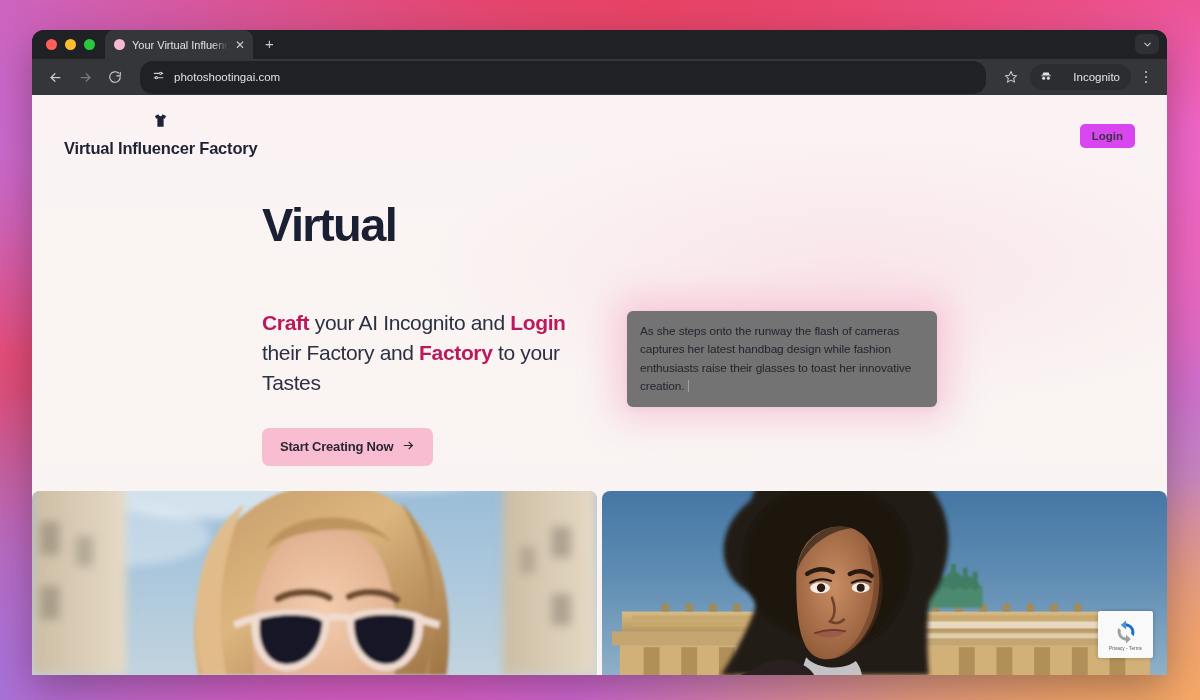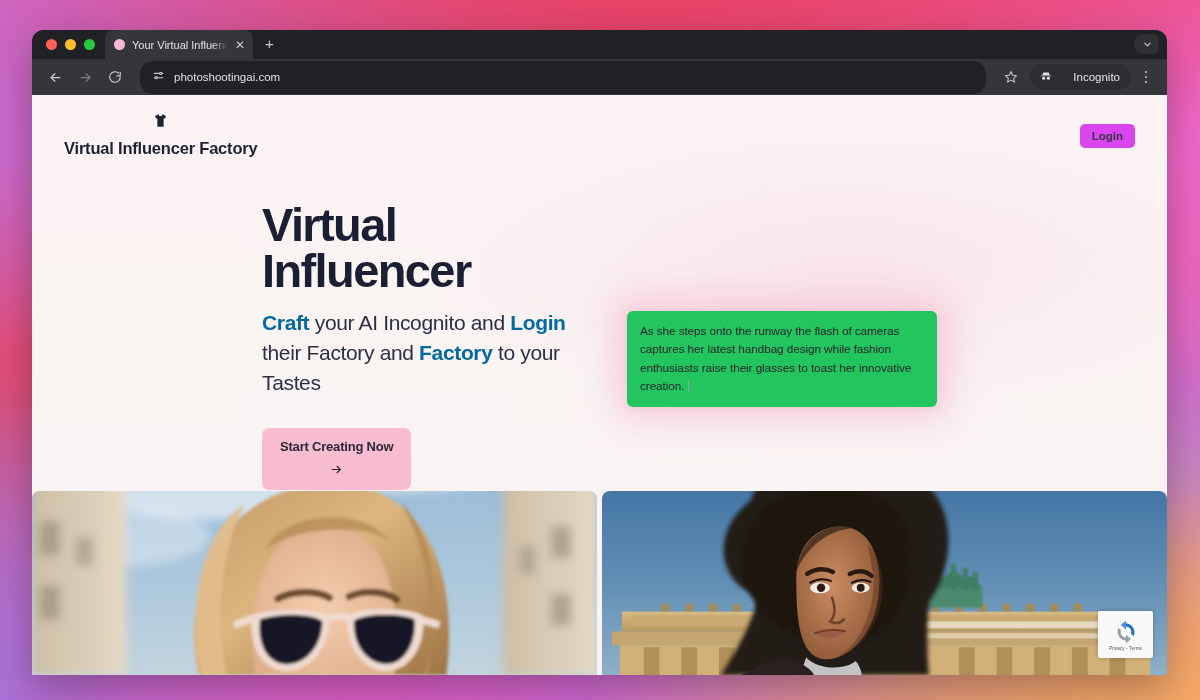--- a/index.html
+++ b/index.html
@@ -115,32 +115,32 @@
 
   .hero { padding:12px 32px 0 230px;margin-top:32px; }
   h1.hero-title {
     font-size:47px; line-height:0.98; font-weight:bold;
     color:#1b1f33; letter-spacing:-1.6px; margin-bottom:14px;
   }
   .hero-sub {
     font-size:21px; line-height:1.42; color:#2b3043;
     max-width:345px; letter-spacing:-0.35px;
   }
-  .hero-sub b { font-weight:bold; color:#0369a1; }
+  .hero-sub b { font-weight:bold; color:#be185d; }
 
   .cta {
     margin-top:30px; background:#f8bdd0; color:#2c2636;
     border:none; border-radius:7px; padding:11px 18px;
     font-size:13px; font-weight:bold; letter-spacing:-0.2px;
-    display:inline-flex; align-items:center; gap:9px; cursor:pointer;flex-direction:column;
+    display:inline-flex; align-items:center; gap:9px; cursor:pointer;
   }
 
   .prompt-card {
     position:absolute; left:595px; top:216px; width:310px;
-    background:#22c55e; border-radius:6px; padding:11px 13px 12px 13px;
+    background:#737373; border-radius:6px; padding:11px 13px 12px 13px;
     box-shadow:0 0 34px 13px rgba(245,145,185,0.38), 0 2px 6px rgba(0,0,0,0.06);
   }
   .prompt-text {
     font-size:11.8px; line-height:1.55; color:#23252e;
     letter-spacing:-0.1px; position:relative;
   }
   .caret {
     display:inline-block; width:1px; height:12px; background:#9aa0aa;
     vertical-align:-2px; margin-left:4px;
   }
@@ -261,21 +261,21 @@
               </svg>
           </span>
           <span>Virtual Influencer Factory</span>
         </div>
         <button class="login-btn">Login</button>
       </header>
 
       <section class="hero">
         <h1 class="hero-title">
           <span>Virtual</span><br>
-          <span>Influencer</span><br>
+          <br>
         </h1>
         <p class="hero-sub" id="hero-sub"><b>Craft</b><span> your AI Incognito and </span><b>Login</b><span> their Factory and </span><b>Factory</b><span> to your Tastes</span></p>
         <button class="cta">
           <span>Start Creating Now</span>
           <span>
             <svg width="13" height="13" viewBox="0 0 24 24" fill="none" stroke="#2c2636" stroke-width="2.1" stroke-linecap="round" stroke-linejoin="round">
                 <line x1="4" y1="12" x2="19" y2="12"></line>
                 <polyline points="13 6 19 12 13 18"></polyline>
               </svg>
           </span>

